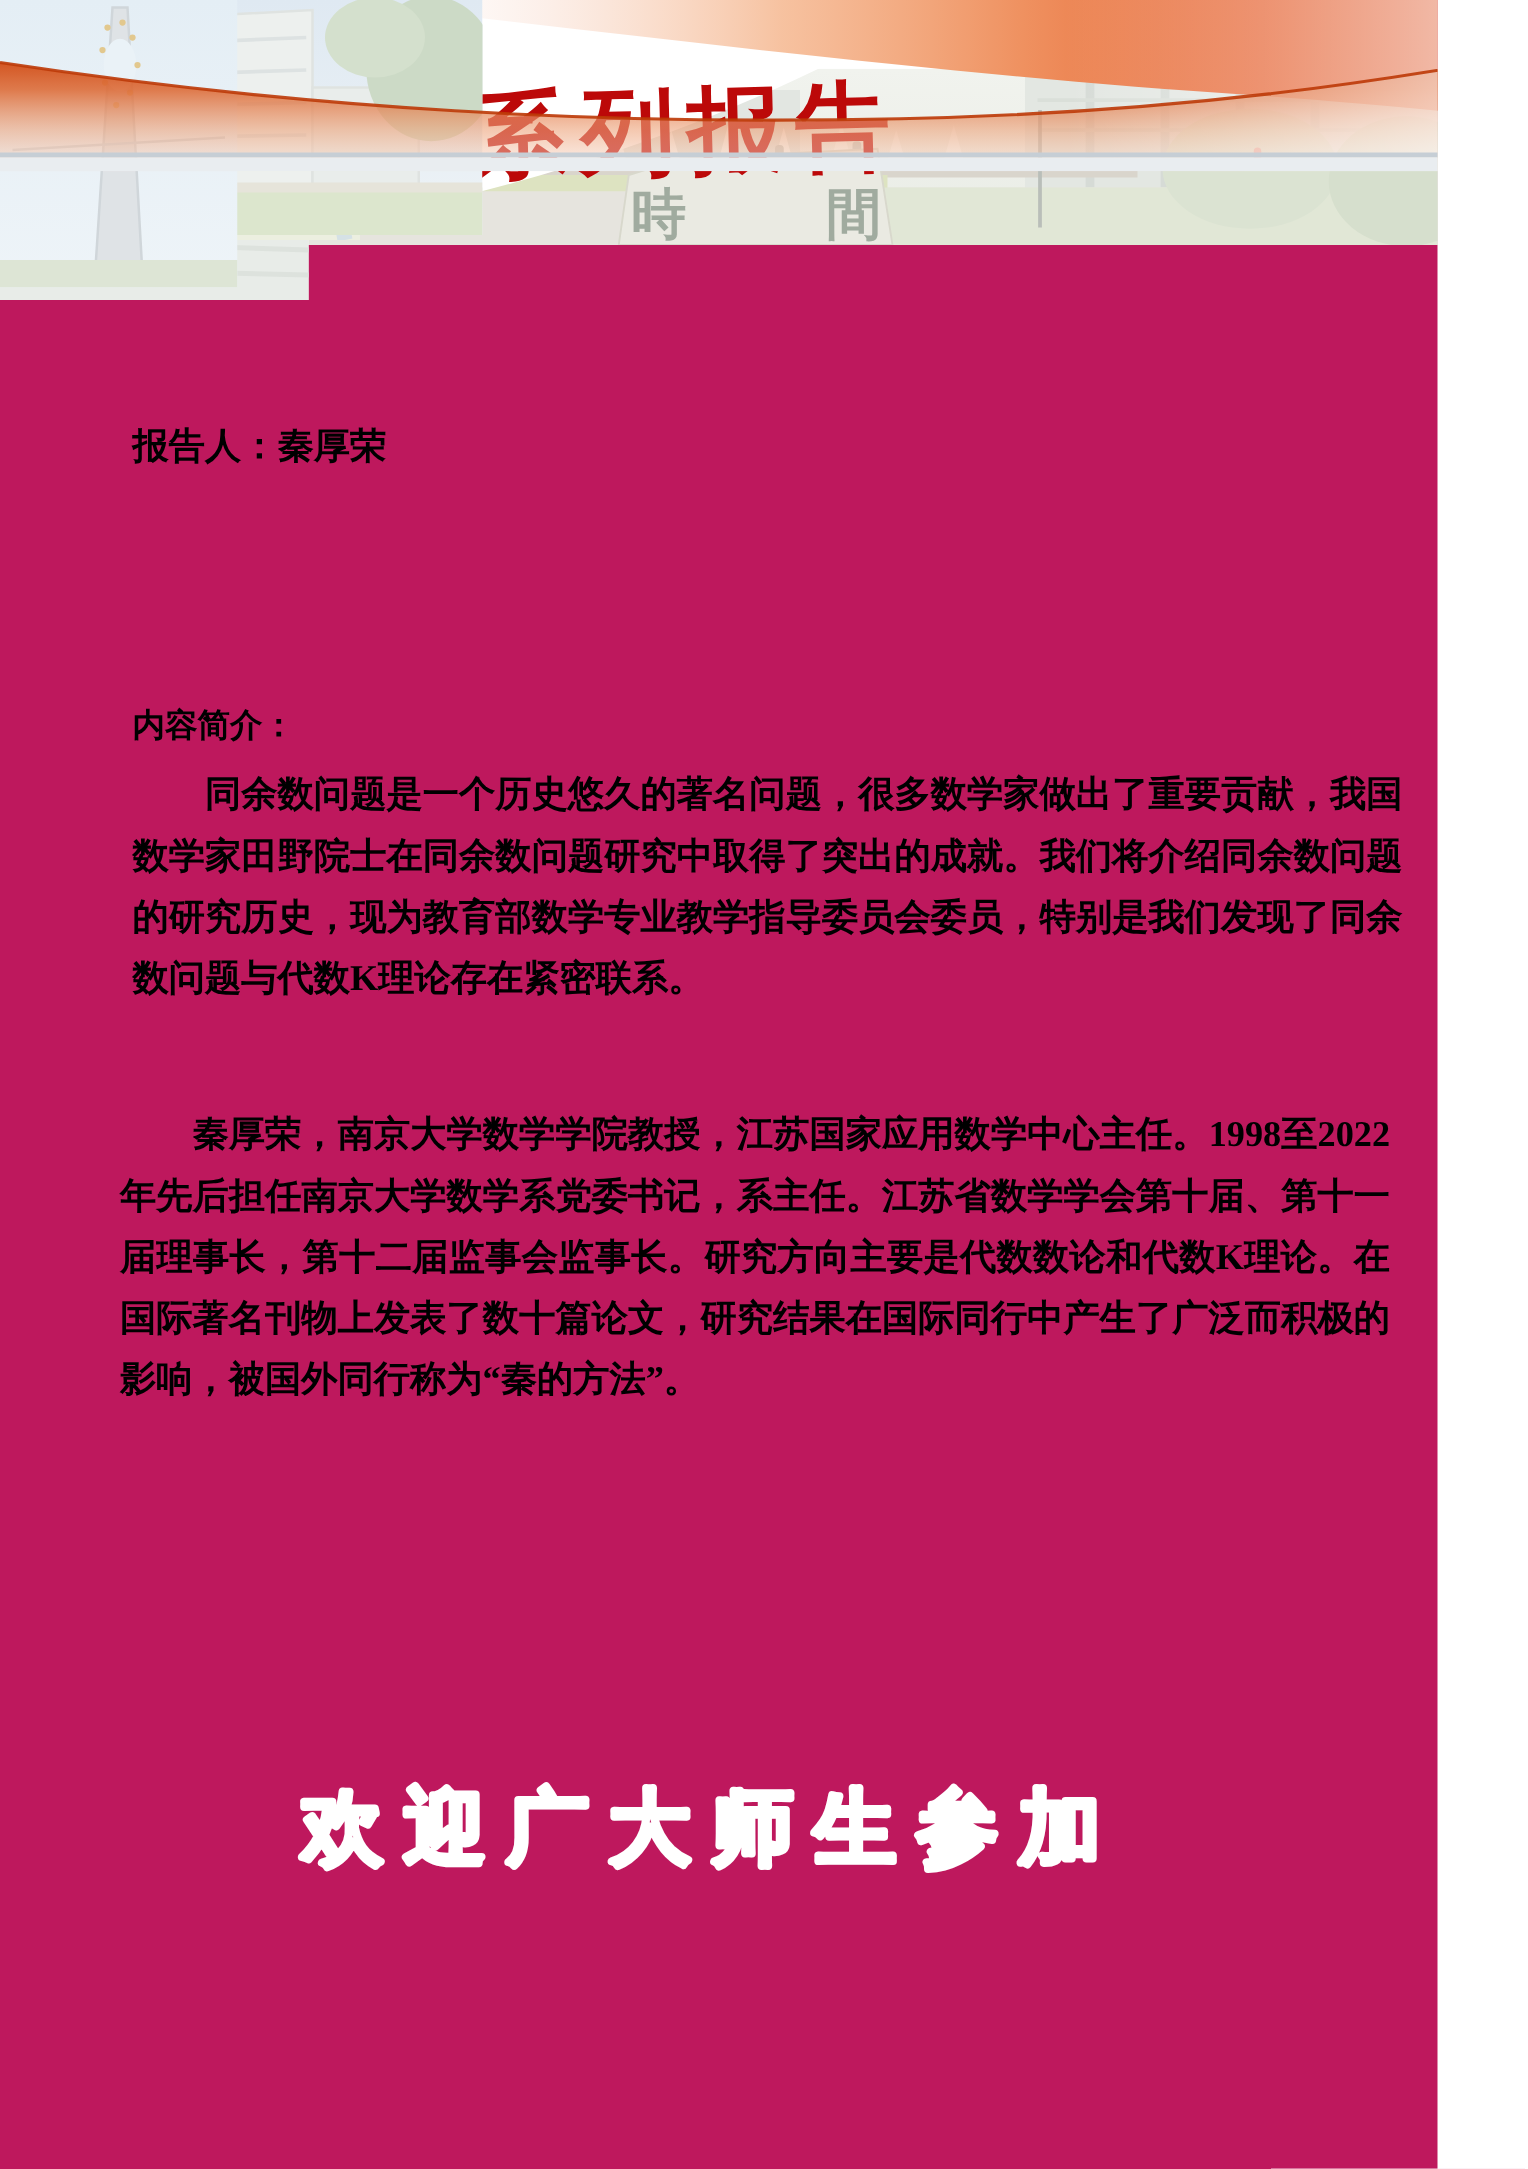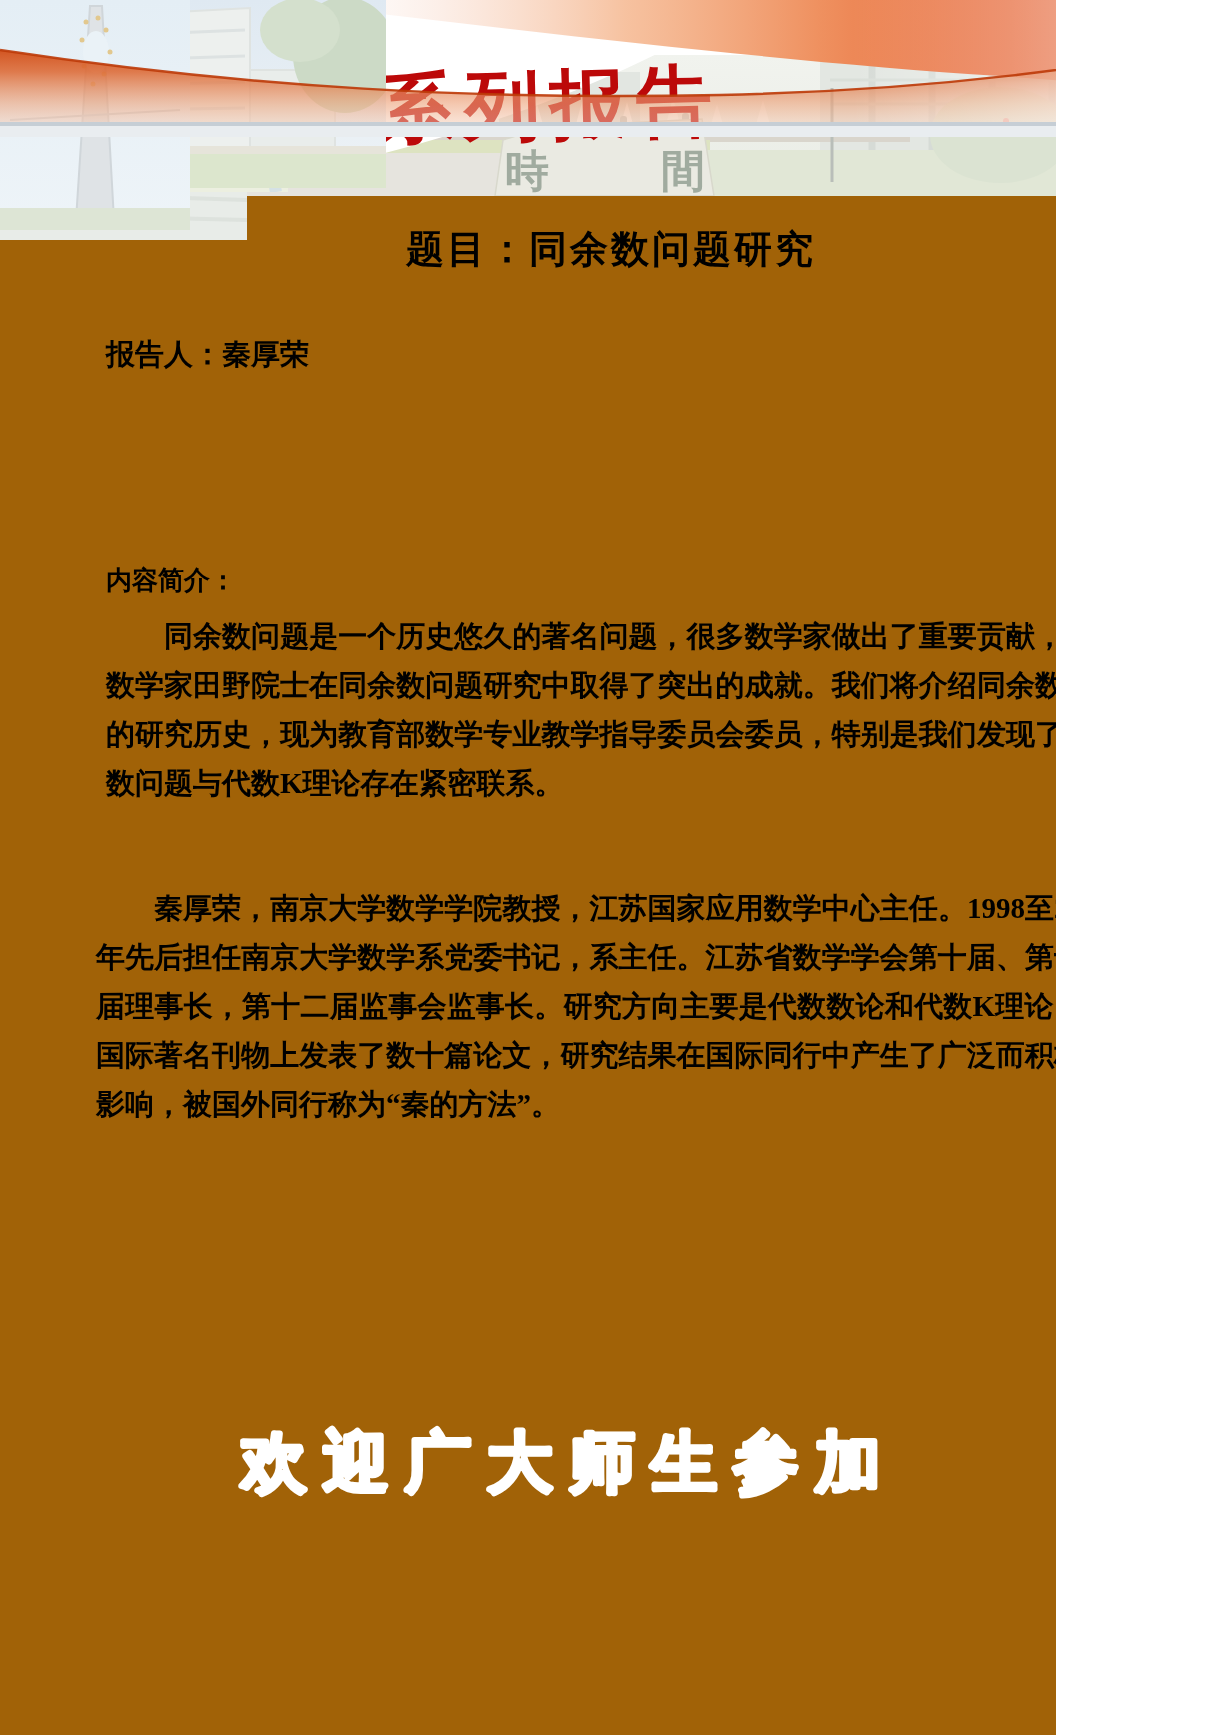--- a/index.html
+++ b/index.html
@@ -1,32 +1,32 @@
 <!DOCTYPE html>
 <html><head>
 <meta charset="utf-8">
 <style>
   html,body{margin:0;padding:0;background:#ffffff;}
-  .page{position:relative;width:1056px;height:1735px;background:#a16207;overflow:hidden;
+  .page{position:relative;width:1150px;height:1735px;background:#be185d;overflow:hidden;
         font-family:"Liberation Serif","DejaVu Serif",serif;color:#000;}
   .abs{position:absolute;}
   svg text{font-family:"Liberation Serif","DejaVu Serif",serif;}
 
   
   #header-art{left:0;top:0;}
   #logo{left:26px;top:48px;}
 
   
   #talk-title{left:0;top:224px;width:1222px;text-align:center;
     font-family:"Liberation Sans","DejaVu Sans",sans-serif;
     font-size:38px;font-weight:700;letter-spacing:3px;}
 
   
   #info-block{left:106px;top:333px;width:1016px;}
-  .info-line{height:48px;line-height:48px;font-size:29px;font-weight:700;white-space:pre;font-family:Liberation Mono, monospace;}
+  .info-line{height:48px;line-height:48px;font-size:29px;font-weight:700;white-space:pre;}
   .info-label{display:inline;}
   .info-value{display:inline;}
 
   
   .section-heading{left:106px;width:1016px;font-size:26px;font-weight:700;}
   #abstract-heading{top:563px;}
   #bio-heading{top:836px;}
   .body-para{left:106px;width:1016px;font-size:29px;font-weight:700;line-height:49px;
     text-align:justify;text-indent:2em;margin:0;}
   #abstract-body{top:612px;}
@@ -152,21 +152,20 @@
     <text font-size="16" font-weight="700" fill="#6e1a12" letter-spacing="7">
       <textPath href="#arcTop" startOffset="50%" text-anchor="middle">天津师范大学</textPath>
     </text>
     <text font-size="9.5" font-weight="700" fill="#8d2a20" letter-spacing="1.2" font-family="Liberation Sans, DejaVu Sans, sans-serif">
       <textPath href="#arcBot" startOffset="50%" text-anchor="middle">TIANJIN NORMAL UNIVERSITY</textPath>
     </text>
     <text x="68" y="78" text-anchor="middle" font-size="30" font-weight="700" fill="#ffffff" letter-spacing="2">師範</text>
     <text x="68" y="99" text-anchor="middle" font-size="13" font-weight="700" fill="#ffffff">1958</text>
   </svg>
 
-  <h1 id="talk-title" class="abs" style="margin:0;">题目：同余数问题研究</h1>
 
   <div id="info-block" class="abs">
     <div class="info-line"><span class="info-label">报告人：</span><span class="info-value">秦厚荣</span></div>
   </div>
 
   <div id="abstract-heading" class="abs section-heading">内容简介：</div>
   <p id="abstract-body" class="abs body-para">同余数问题是一个历史悠久的著名问题，很多数学家做出了重要贡献，我国数学家田野院士在同余数问题研究中取得了突出的成就。我们将介绍同余数问题的研究历史，现为教育部数学专业教学指导委员会委员，特别是我们发现了同余数问题与代数K理论存在紧密联系。</p>
 
   <div id="bio-paras" class="abs" style="left:96px;width:1016px;">
     <p class="body-para" style="position:static;">秦厚荣，南京大学数学学院教授，江苏国家应用数学中心主任。1998至2022年先后担任南京大学数学系党委书记，系主任。江苏省数学学会第十届、第十一届理事长，第十二届监事会监事长。研究方向主要是代数数论和代数K理论。在国际著名刊物上发表了数十篇论文，研究结果在国际同行中产生了广泛而积极的影响，被国外同行称为“秦的方法”。</p>

